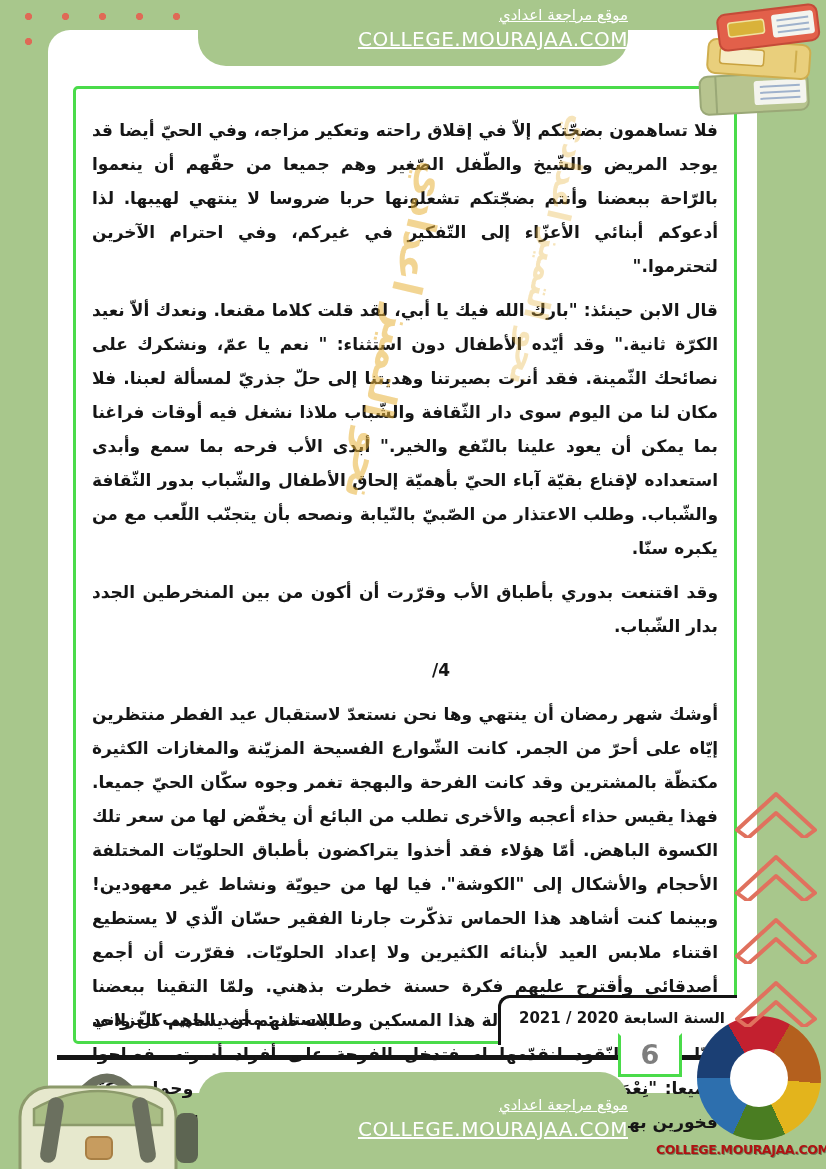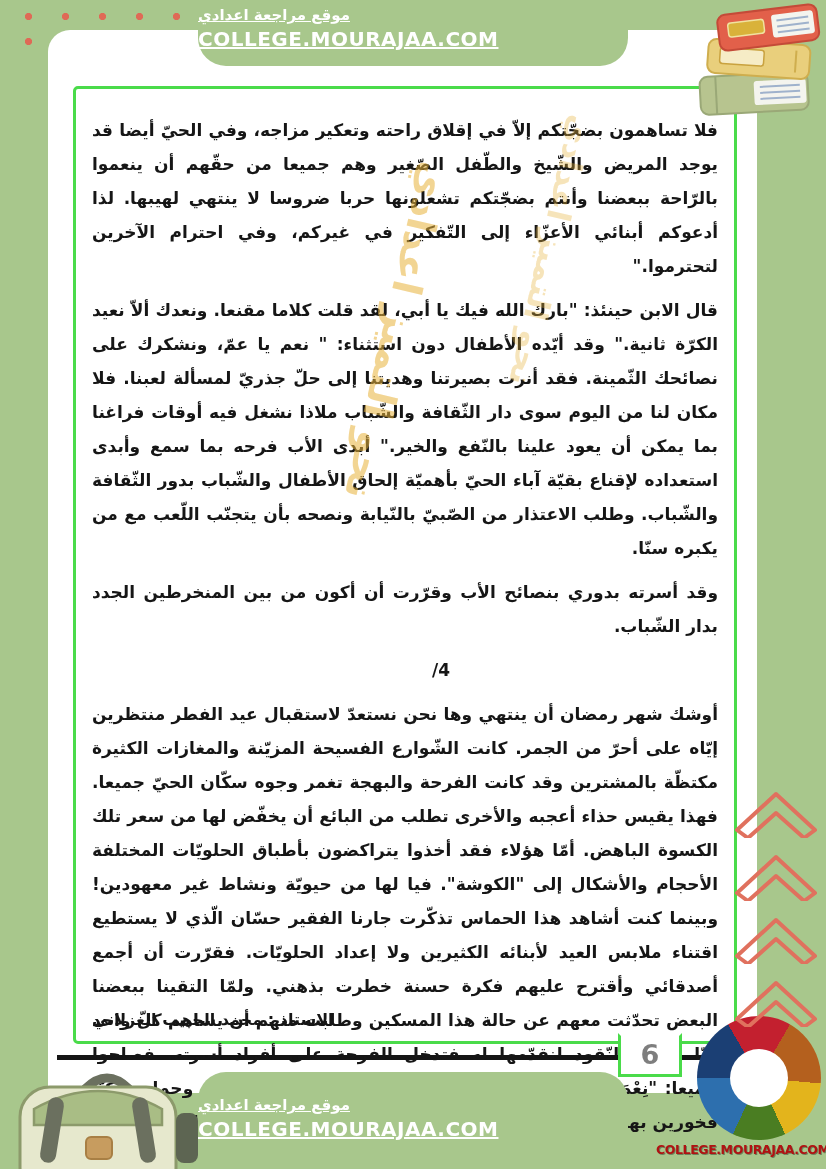--- a/index.html
+++ b/index.html
@@ -9,22 +9,22 @@
   
   .dots{position:absolute;left:2px;top:2px;width:392px;height:60px;
     background-image:radial-gradient(circle,#df6a56 3.2px,transparent 4px);
     background-size:37px 25px;background-position:8px 2px;}
 
   
   .page{position:absolute;left:48px;top:30px;width:709px;height:1063px;background:#ffffff;
     border-radius:22px 22px 0 0;}
 
   
-  .bulge{position:absolute;left:198px;width:430px;background:#a8c78c;text-align:left;
-    color:#ffffff;font-weight:bold;z-index:6;}
+  .bulge{position:absolute;left:198px;width:430px;background:#a8c78c;text-align:right;
+    color:#ffffff;font-weight:normal;z-index:6;}
   .bulge-top{top:0;height:66px;border-radius:0 0 28px 28px;padding-top:6px;box-sizing:border-box;}
   .bulge-bottom{top:1072px;height:97px;border-radius:28px 28px 0 0;padding-top:24px;box-sizing:border-box;}
   .banner-ar{font-size:15px;text-decoration:underline;letter-spacing:.3px;direction:rtl;}
   .banner-domain{font-size:20px;text-decoration:underline;letter-spacing:.5px;margin-top:3px;}
 
   
   .content-box{position:absolute;left:73px;top:86px;width:664px;height:958px;z-index:3;
     border:3px solid #4adb4a;border-radius:5px;box-sizing:border-box;
     padding:24px 16px 0 16px;direction:rtl;text-align:justify;
     font-size:17px;font-weight:bold;line-height:34px;color:#161616;}
@@ -105,25 +105,26 @@
       </g>
     </svg>
   </div>
 
   <div class="wm wm1">نحو التميز اعدادي</div>
   <div class="wm wm2">نحو التميز اعدادي</div>
 
   <div class="content-box">
     <p>فلا تساهمون بضجّتكم إلاّ في إقلاق راحته وتعكير مزاجه، وفي الحيّ أيضا قد يوجد المريض والشّيخ والطّفل الصّغير وهم جميعا من حقّهم أن ينعموا بالرّاحة ببعضنا وأنتم بضجّتكم تشعلونها حربا ضروسا لا ينتهي لهيبها. لذا أدعوكم أبنائي الأعزّاء إلى التّفكير في غيركم، وفي احترام الآخرين لتحترموا."</p>
     <p>قال الابن حينئذ: "بارك الله فيك يا أبي، لقد قلت كلاما مقنعا. ونعدك ألاّ نعيد الكرّة ثانية." وقد أيّده الأطفال دون استثناء: " نعم يا عمّ، ونشكرك على نصائحك الثّمينة. فقد أنرت بصيرتنا وهديتنا إلى حلّ جذريّ لمسألة لعبنا. فلا مكان لنا من اليوم سوى دار الثّقافة والشّباب ملاذا نشغل فيه أوقات فراغنا بما يمكن أن يعود علينا بالنّفع والخير." أبدى الأب فرحه بما سمع وأبدى استعداده لإقناع بقيّة آباء الحيّ بأهميّة إلحاق الأطفال والشّباب بدور الثّقافة والشّباب. وطلب الاعتذار من الصّبيّ بالنّيابة ونصحه بأن يتجنّب اللّعب مع من يكبره سنّا.</p>
-    <p>وقد أسرته بدوري بنصائح الأب وقرّرت أن أكون من بين المنخرطين الجدد بدار الشّباب.</p>
+    <p>وقد اقتنعت بدوري بأطباق الأب وقرّرت أن أكون من بين المنخرطين الجدد بدار الشّباب.</p>
     <p class="marker-line">/4</p>
     <p>أوشك شهر رمضان أن ينتهي وها نحن نستعدّ لاستقبال عيد الفطر منتظرين إيّاه على أحرّ من الجمر. كانت الشّوارع الفسيحة المزيّنة والمغازات الكثيرة مكتظّة بالمشترين وقد كانت الفرحة والبهجة تغمر وجوه سكّان الحيّ جميعا. فهذا يقيس حذاء أعجبه والأخرى تطلب من البائع أن يخفّض لها من سعر تلك الكسوة الباهض. أمّا هؤلاء فقد أخذوا يتراكضون بأطباق الحلويّات المختلفة الأحجام والأشكال إلى "الكوشة". فيا لها من حيويّة ونشاط غير معهودين! وبينما كنت أشاهد هذا الحماس تذكّرت جارنا الفقير حسّان الّذي لا يستطيع اقتناء ملابس العيد لأبنائه الكثيرين ولا إعداد الحلويّات. فقرّرت أن أجمع أصدقائي وأقترح عليهم فكرة حسنة خطرت بذهني. ولمّا التقينا ببعضنا البعض تحدّثت معهم عن حالة هذا المسكين وطلبت منهم أن يساهم كلّ واحد منّا ببعض النّقود لنقدّمها له فتدخل الفرحة على أفراد أسرته. فصاحوا جميعا: "نِعْمَ الاقْتِرَاحُ يا رفيقنا." وبدأنا في تنفيذ المهمّة بهمّة وحماس. كنّا فخورين بهذا العمل الجبّار الّذي نقوم به، وقد حاول كلّ واحد منّا جمع ما</p>
 
     <div class="teacher">الاستاذ : محمد الحبيب الغزلاني</div>
+    <div class="year-box">السنة السابعة 2020 / 2021</div>
     <div class="page-tab">6</div>
   </div>
 
   <div class="chevrons">
     <svg width="90" height="52" viewBox="0 0 90 52">
         <path d="M6 44 L45 8 L84 44 L73 52 L45 27 L17 52 Z" fill="none" stroke="#e0715e" stroke-width="4" stroke-linejoin="round"></path>
       </svg>
     <svg width="90" height="52" viewBox="0 0 90 52">
         <path d="M6 44 L45 8 L84 44 L73 52 L45 27 L17 52 Z" fill="none" stroke="#e0715e" stroke-width="4" stroke-linejoin="round"></path>
       </svg>

